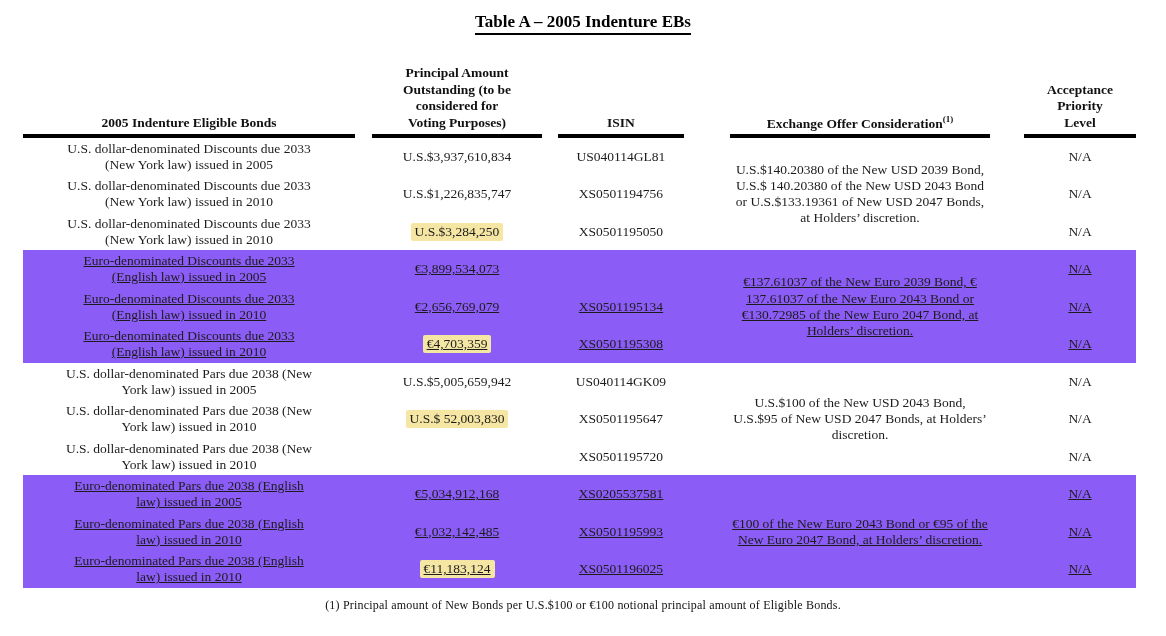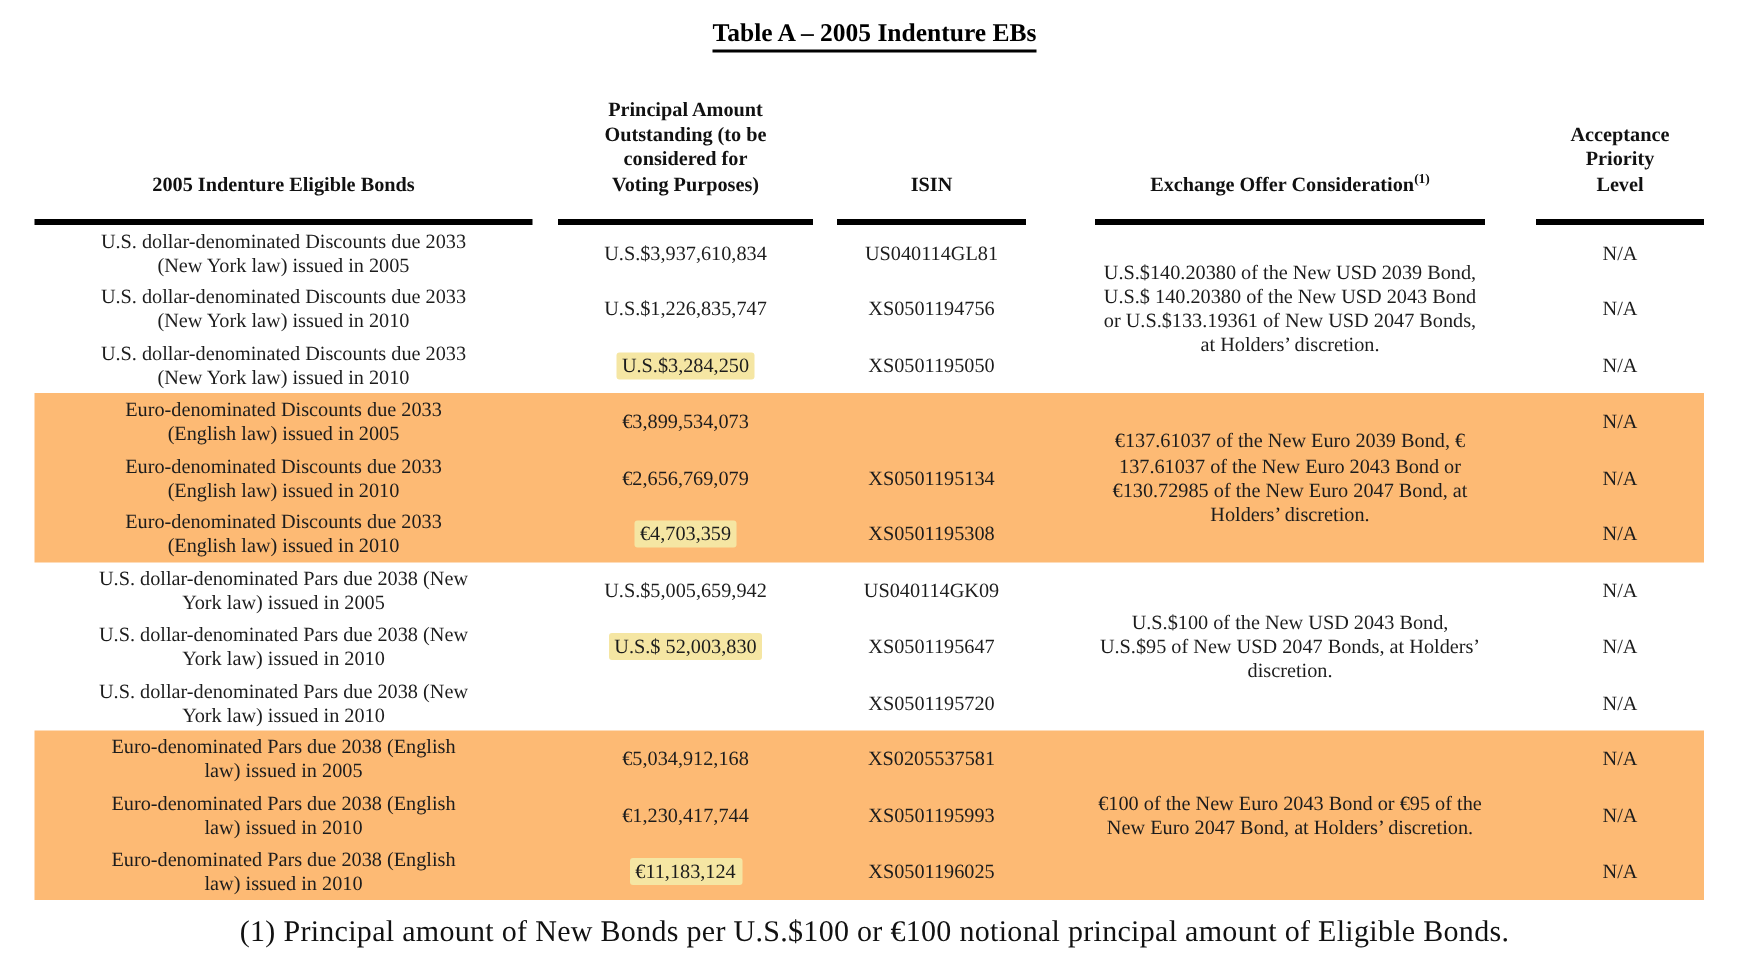--- a/index.html
+++ b/index.html
@@ -22,39 +22,39 @@
     display:grid;
     grid-template-columns:332px 17px 170px 16px 126px 46px 260px 34px 112px;
   }
   .col1 { grid-column:1; } .col2 { grid-column:3; } .col3 { grid-column:5; }
   .col4 { grid-column:7; } .col5 { grid-column:9; }
   .r1 { grid-row:1; } .r2 { grid-row:2; } .r3 { grid-row:3; }
 
   .hdr { margin-top:30px; align-items:end; }
   .hcell {
     font-weight:bold; font-size:13.5px; line-height:1.24; text-align:center;
-    white-space:pre-line; border-bottom:4px solid #000; padding-bottom:14px;
+    white-space:pre-line; border-bottom:4px solid #000; padding-bottom:2px;
     color:#111;
   }
   .hcell sup { font-size:9px; }
 
   .group { grid-auto-rows:37.5px; }
-  .group.stripe { background:#fdba74; }
+  .group.stripe { background:#8b5cf6;text-decoration:underline; }
 
   .cell {
     display:flex; align-items:center; justify-content:center;
     text-align:center; font-size:13.5px; line-height:1.2;
     white-space:pre-line;
   }
   .consid { grid-row:1 / 4; padding:0 2px; }
   .amt { padding:1px 4px; border-radius:2px;text-align:center; }
   .amt.hl { background:#F5E6A3; }
 
   .footnote {
-    text-align:center; font-size:20px; margin-top:10px; color:#111;
+    text-align:center; font-size:12px; margin-top:10px; color:#111;
     letter-spacing:0.2px;
   }
 </style>
 </head>
 <body>
 
 <div class="page">
 
   <div class="title-wrap">
     <span class="title-text">Table A – 2005 Indenture EBs</span>
@@ -141,21 +141,21 @@
 
     <div class="grid group stripe">
       <div class="cell col1 r1">Euro-denominated Pars due 2038 (English
 law) issued in 2005</div>
       <div class="cell col2 r1"><span class="amt">€5,034,912,168</span></div>
       <div class="cell col3 r1">XS0205537581</div>
       <div class="cell col5 r1">N/A</div>
 
       <div class="cell col1 r2">Euro-denominated Pars due 2038 (English
 law) issued in 2010</div>
-      <div class="cell col2 r2"><span class="amt">€1,230,417,744</span></div>
+      <div class="cell col2 r2"><span class="amt">€1,032,142,485</span></div>
       <div class="cell col3 r2">XS0501195993</div>
       <div class="cell col5 r2">N/A</div>
 
       <div class="cell col1 r3">Euro-denominated Pars due 2038 (English
 law) issued in 2010</div>
       <div class="cell col2 r3"><span class="amt hl">€11,183,124</span></div>
       <div class="cell col3 r3">XS0501196025</div>
       <div class="cell col5 r3">N/A</div>
 
       <div class="cell col4 consid">€100 of the New Euro 2043 Bond or €95 of the New Euro 2047 Bond, at Holders’ discretion.</div>

